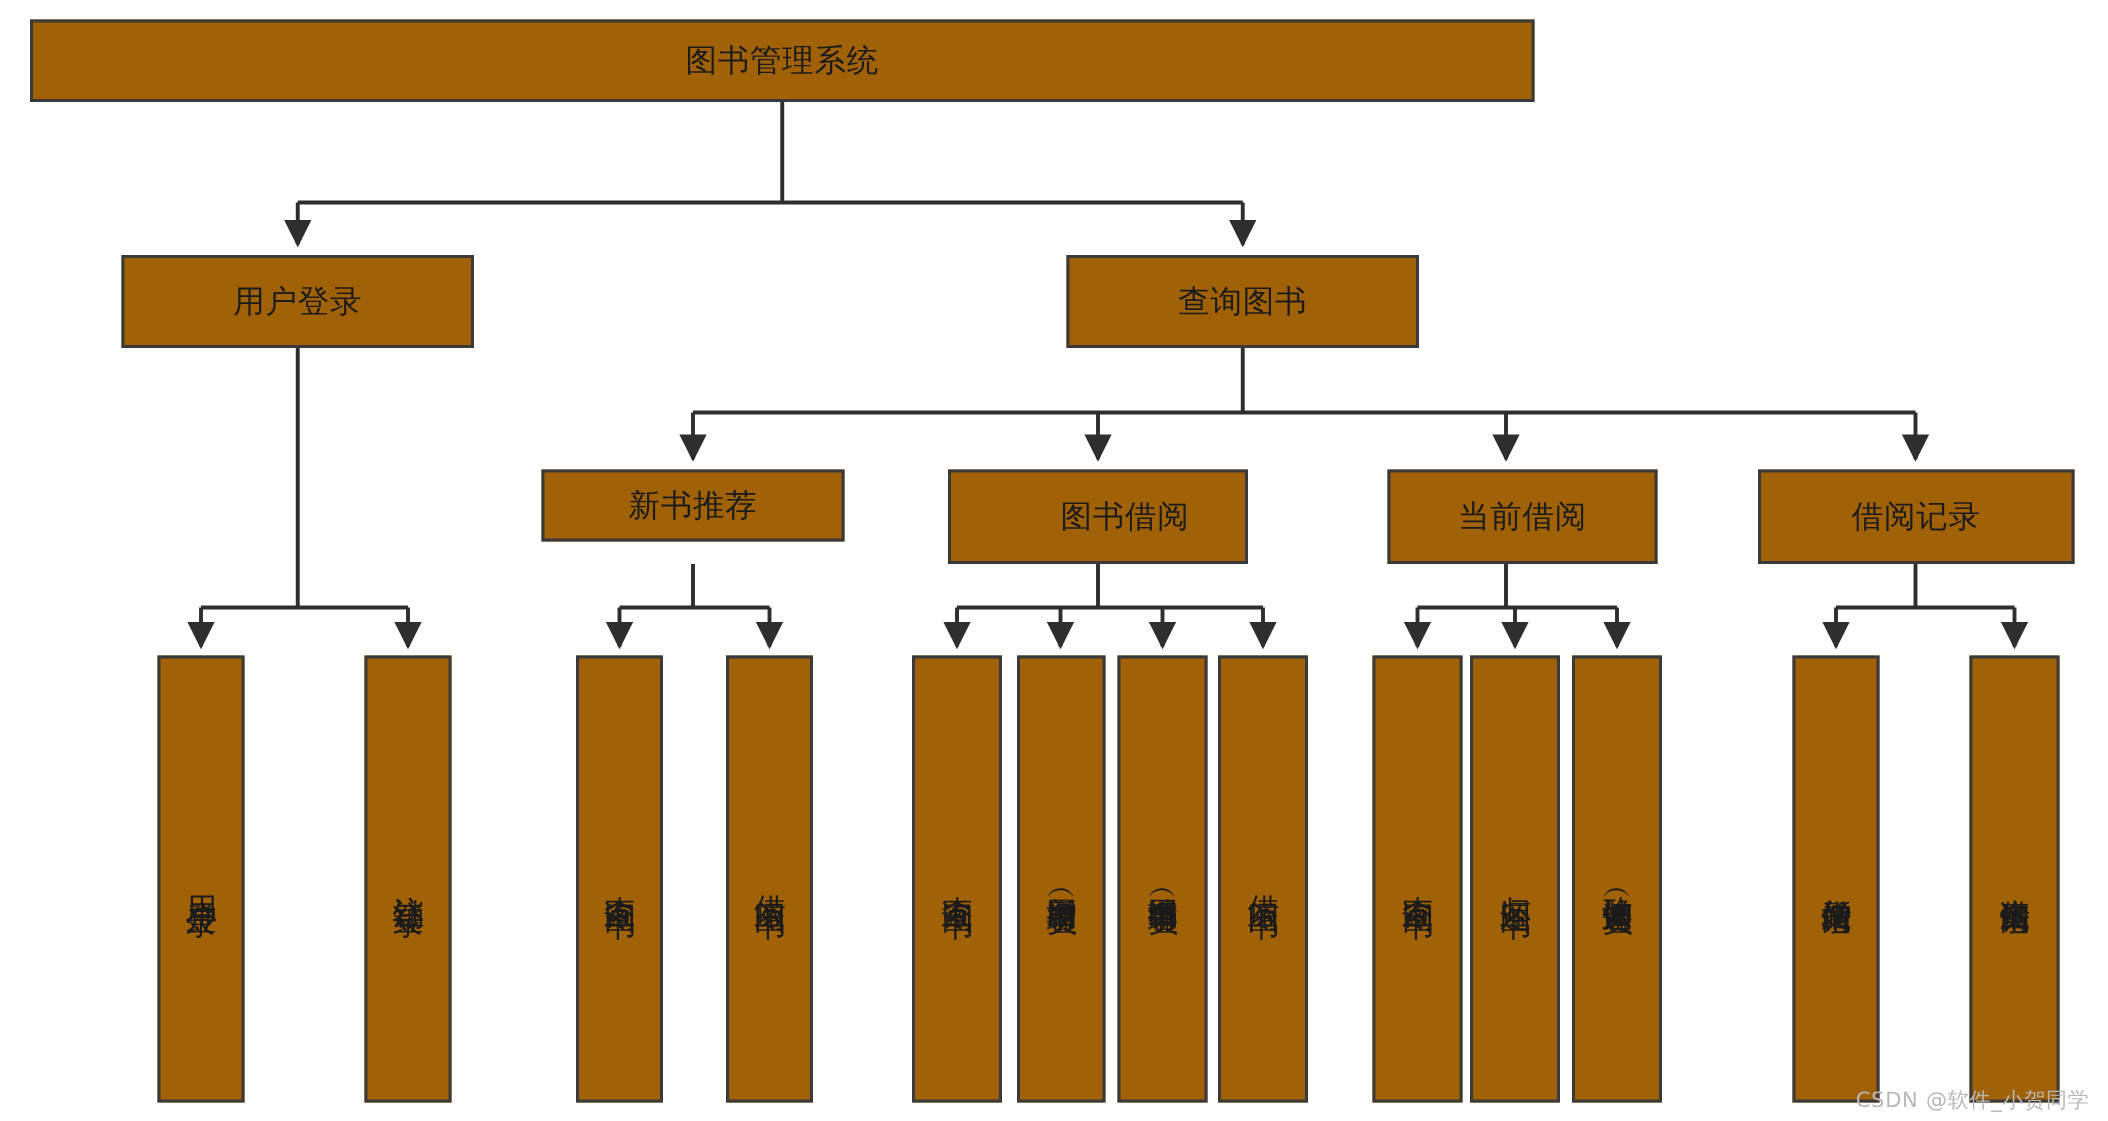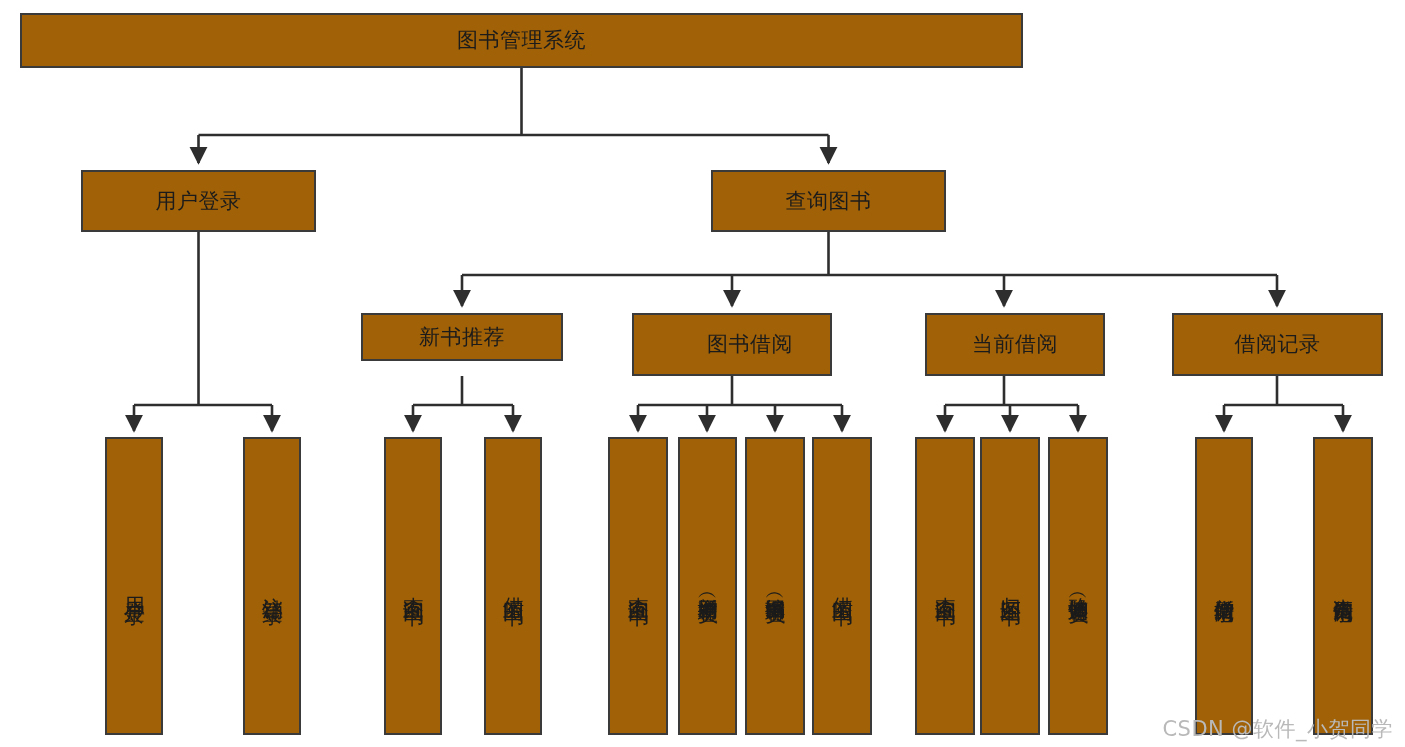--- a/index.html
+++ b/index.html
@@ -55,21 +55,21 @@
     white-space: nowrap;
   }
   .node.vert.tight .lbl {
     letter-spacing: 1px;
     font-size: 20px;
   }
   #watermark {
     position: absolute;
     right: 12px;
     bottom: 4px;
-    font-size: 21px;
+    font-size: 14px;
     color: #b9b9b9;
     letter-spacing: 0.5px;
     white-space: nowrap;
     pointer-events: none;
   }
 </style>
 </head>
 <body>
 
 <div id="canvas">

